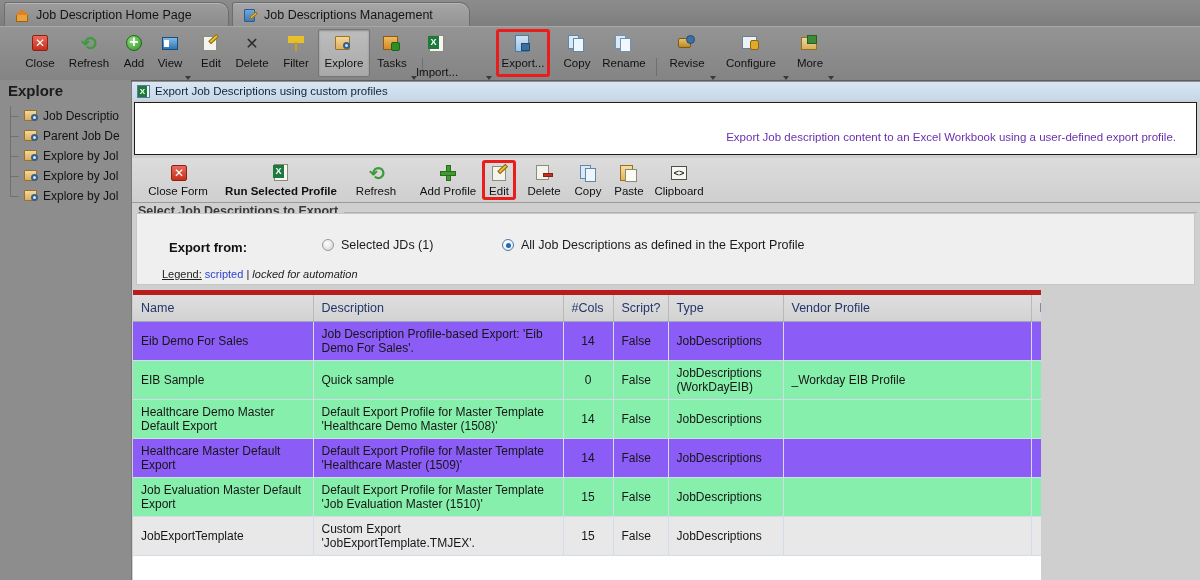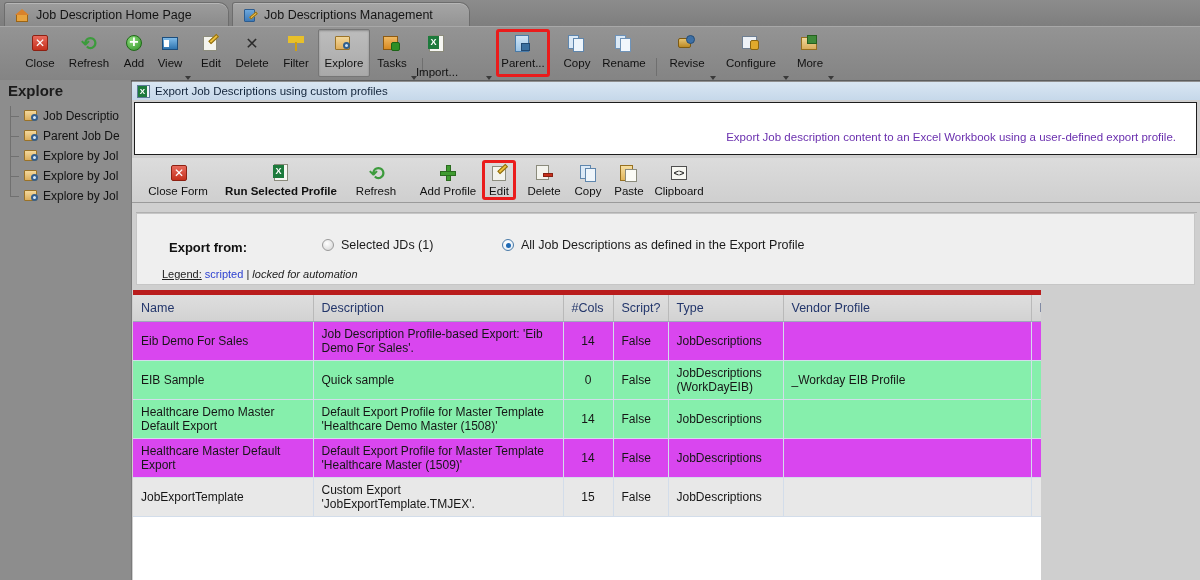--- a/index.html
+++ b/index.html
@@ -210,21 +210,21 @@
   
   .tbl{position:absolute;left:1px;top:208px;width:908px;height:290px;
     background:#fff;border-top:5px solid #b91c1c;overflow:hidden;}
   table{border-collapse:collapse;table-layout:fixed;width:1068px;font-size:12px;}
   thead th{background:linear-gradient(#dedede,#d2d2d2);color:#23366b;font-weight:normal;
     text-align:left;padding:6px 8px;border-right:1px solid #b9b9b9;border-bottom:1px solid #9fa8bb;
     font-size:12.5px;height:14px;vertical-align:middle;}
   thead th.num{text-align:left;margin-left:47px;}
   tbody td{padding:5px 8px;border-right:1px solid #d3ddea;border-bottom:1px solid #d3ddea;
     vertical-align:middle;color:#161616;line-height:14px;}
-  tbody tr.alt td{background:#d946ef;}
+  tbody tr.alt td{background:#8b5cf6;}
   tbody tr.plain td{background:#86efac;}
   tbody tr.grey td{background:#e8e8e8;}
   td.c{text-align:center;}
 </style>
 </head>
 <body>
 
 <div class="app">
 
   <div class="tabstrip">
@@ -278,21 +278,21 @@
     </div>
     <span class="caret" style="left:411px;top:50px;"></span>
     <span class="vsep" style="left:422px;"></span>
     <div class="rbtn" style="left:409px;width:56px;gap:11px;">
       <span class="glyph g-import"></span>
       <span class="lbl">Import...</span>
     </div>
     <span class="caret" style="left:486px;top:50px;"></span>
     <div class="rbtn hl" style="left:496px;width:54px;">
       <span class="glyph g-export"></span>
-      <span class="lbl">Parent...</span>
+      <span class="lbl">Export...</span>
     </div>
     <div class="rbtn" style="left:558px;width:38px;">
       <span class="glyph g-copy"></span>
       <span class="lbl">Copy</span>
     </div>
     <div class="rbtn" style="left:597px;width:54px;">
       <span class="glyph g-rename"></span>
       <span class="lbl">Rename</span>
     </div>
     <span class="vsep" style="left:656px;"></span>
@@ -391,20 +391,21 @@
       </div>
       <div class="fbtn" style="left:518px;width:58px;">
         <span class="glyph g-clip"></span>
         <span class="lbl">Clipboard</span>
       </div>
       <span class="fsep" style="left:580px;"></span>
     </div>
 
     <div class="group">
       <div class="group-line"></div>
+      <div class="group-lbl">Select Job Descriptions to Export</div>
       <div class="group-body">
         <div class="lbl-exportfrom">Export from:</div>
         <div class="radio" id="radio-selected">
           <span class="dot"></span>
           <span>Selected JDs (1)</span>
         </div>
         <div class="radio on" id="radio-all">
           <span class="dot"></span>
           <span>All Job Descriptions as defined in the Export Profile</span>
         </div>
@@ -469,20 +470,29 @@
           </tr>
           <tr class="alt">
             <td>Healthcare Master Default Export</td>
             <td>Default Export Profile for Master Template 'Healthcare Master (1509)'</td>
             <td class="c">14</td>
             <td>False</td>
             <td>JobDescriptions</td>
             <td></td>
             <td></td>
           </tr>
+          <tr class="plain">
+            <td>Job Evaluation Master Default Export</td>
+            <td>Default Export Profile for Master Template 'Job Evaluation Master (1510)'</td>
+            <td class="c">15</td>
+            <td>False</td>
+            <td>JobDescriptions</td>
+            <td></td>
+            <td></td>
+          </tr>
           <tr class="grey">
             <td>JobExportTemplate</td>
             <td>Custom Export 'JobExportTemplate.TMJEX'.</td>
             <td class="c">15</td>
             <td>False</td>
             <td>JobDescriptions</td>
             <td></td>
             <td></td>
           </tr>
 

